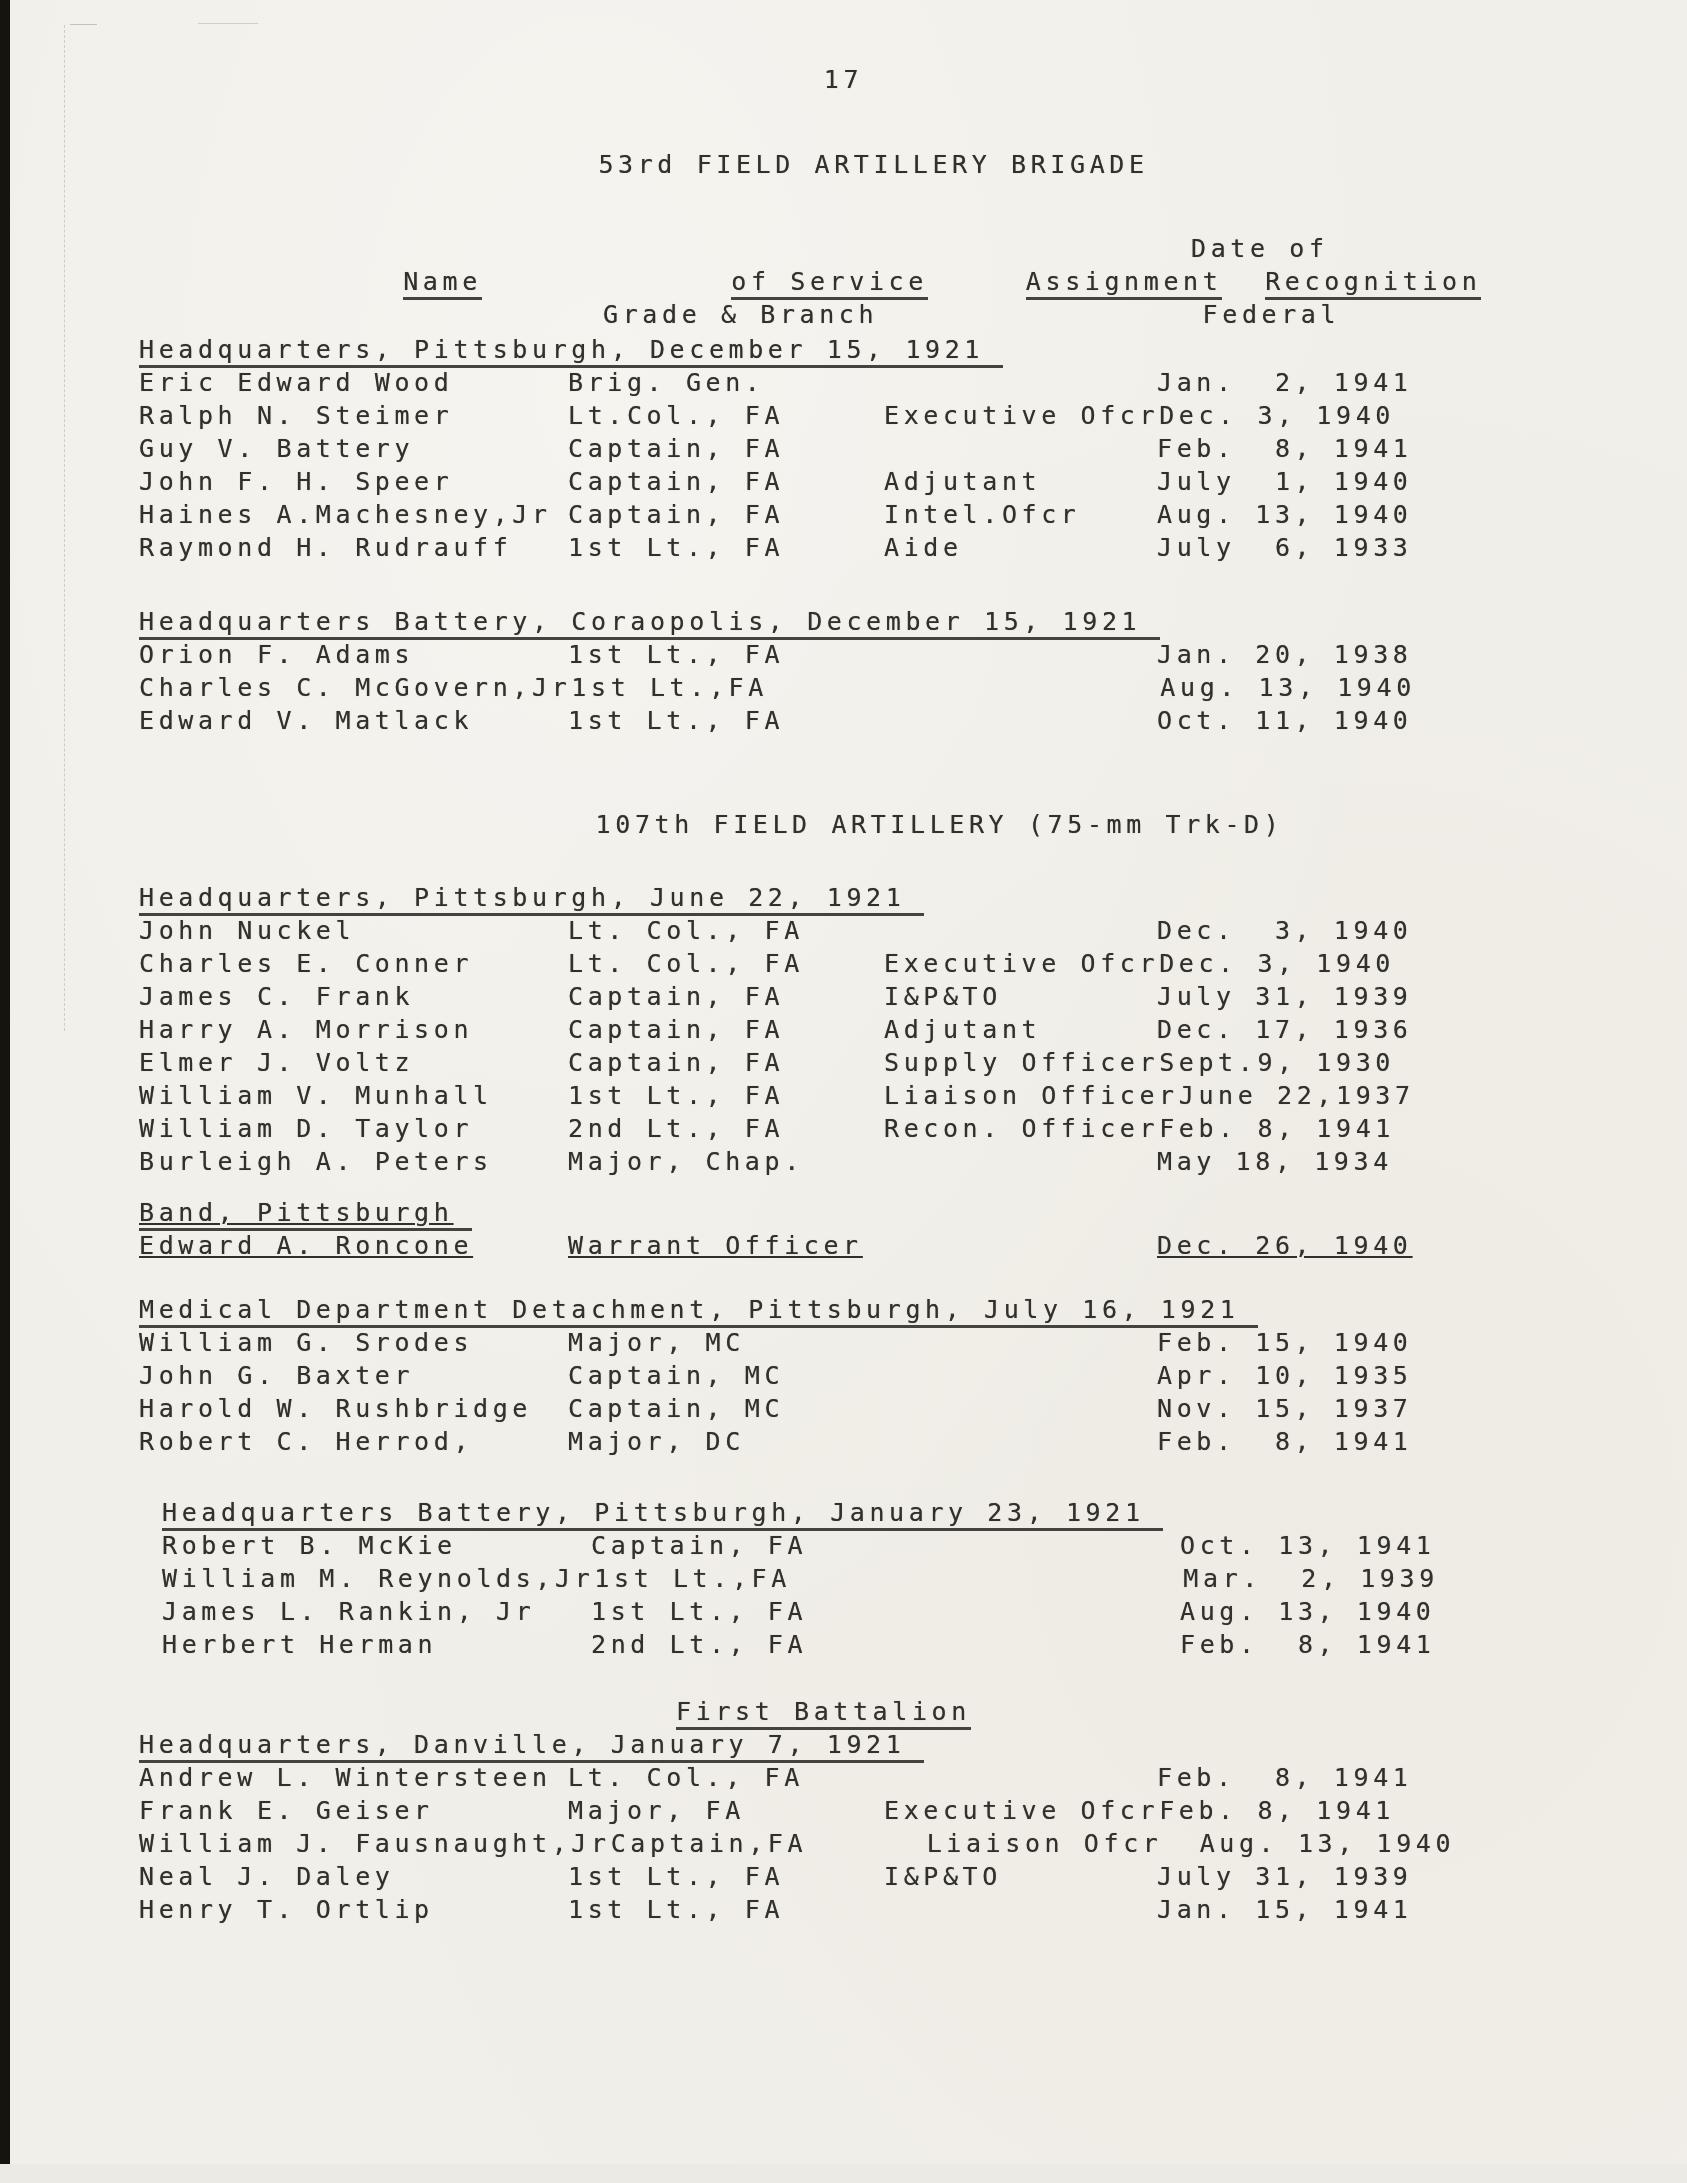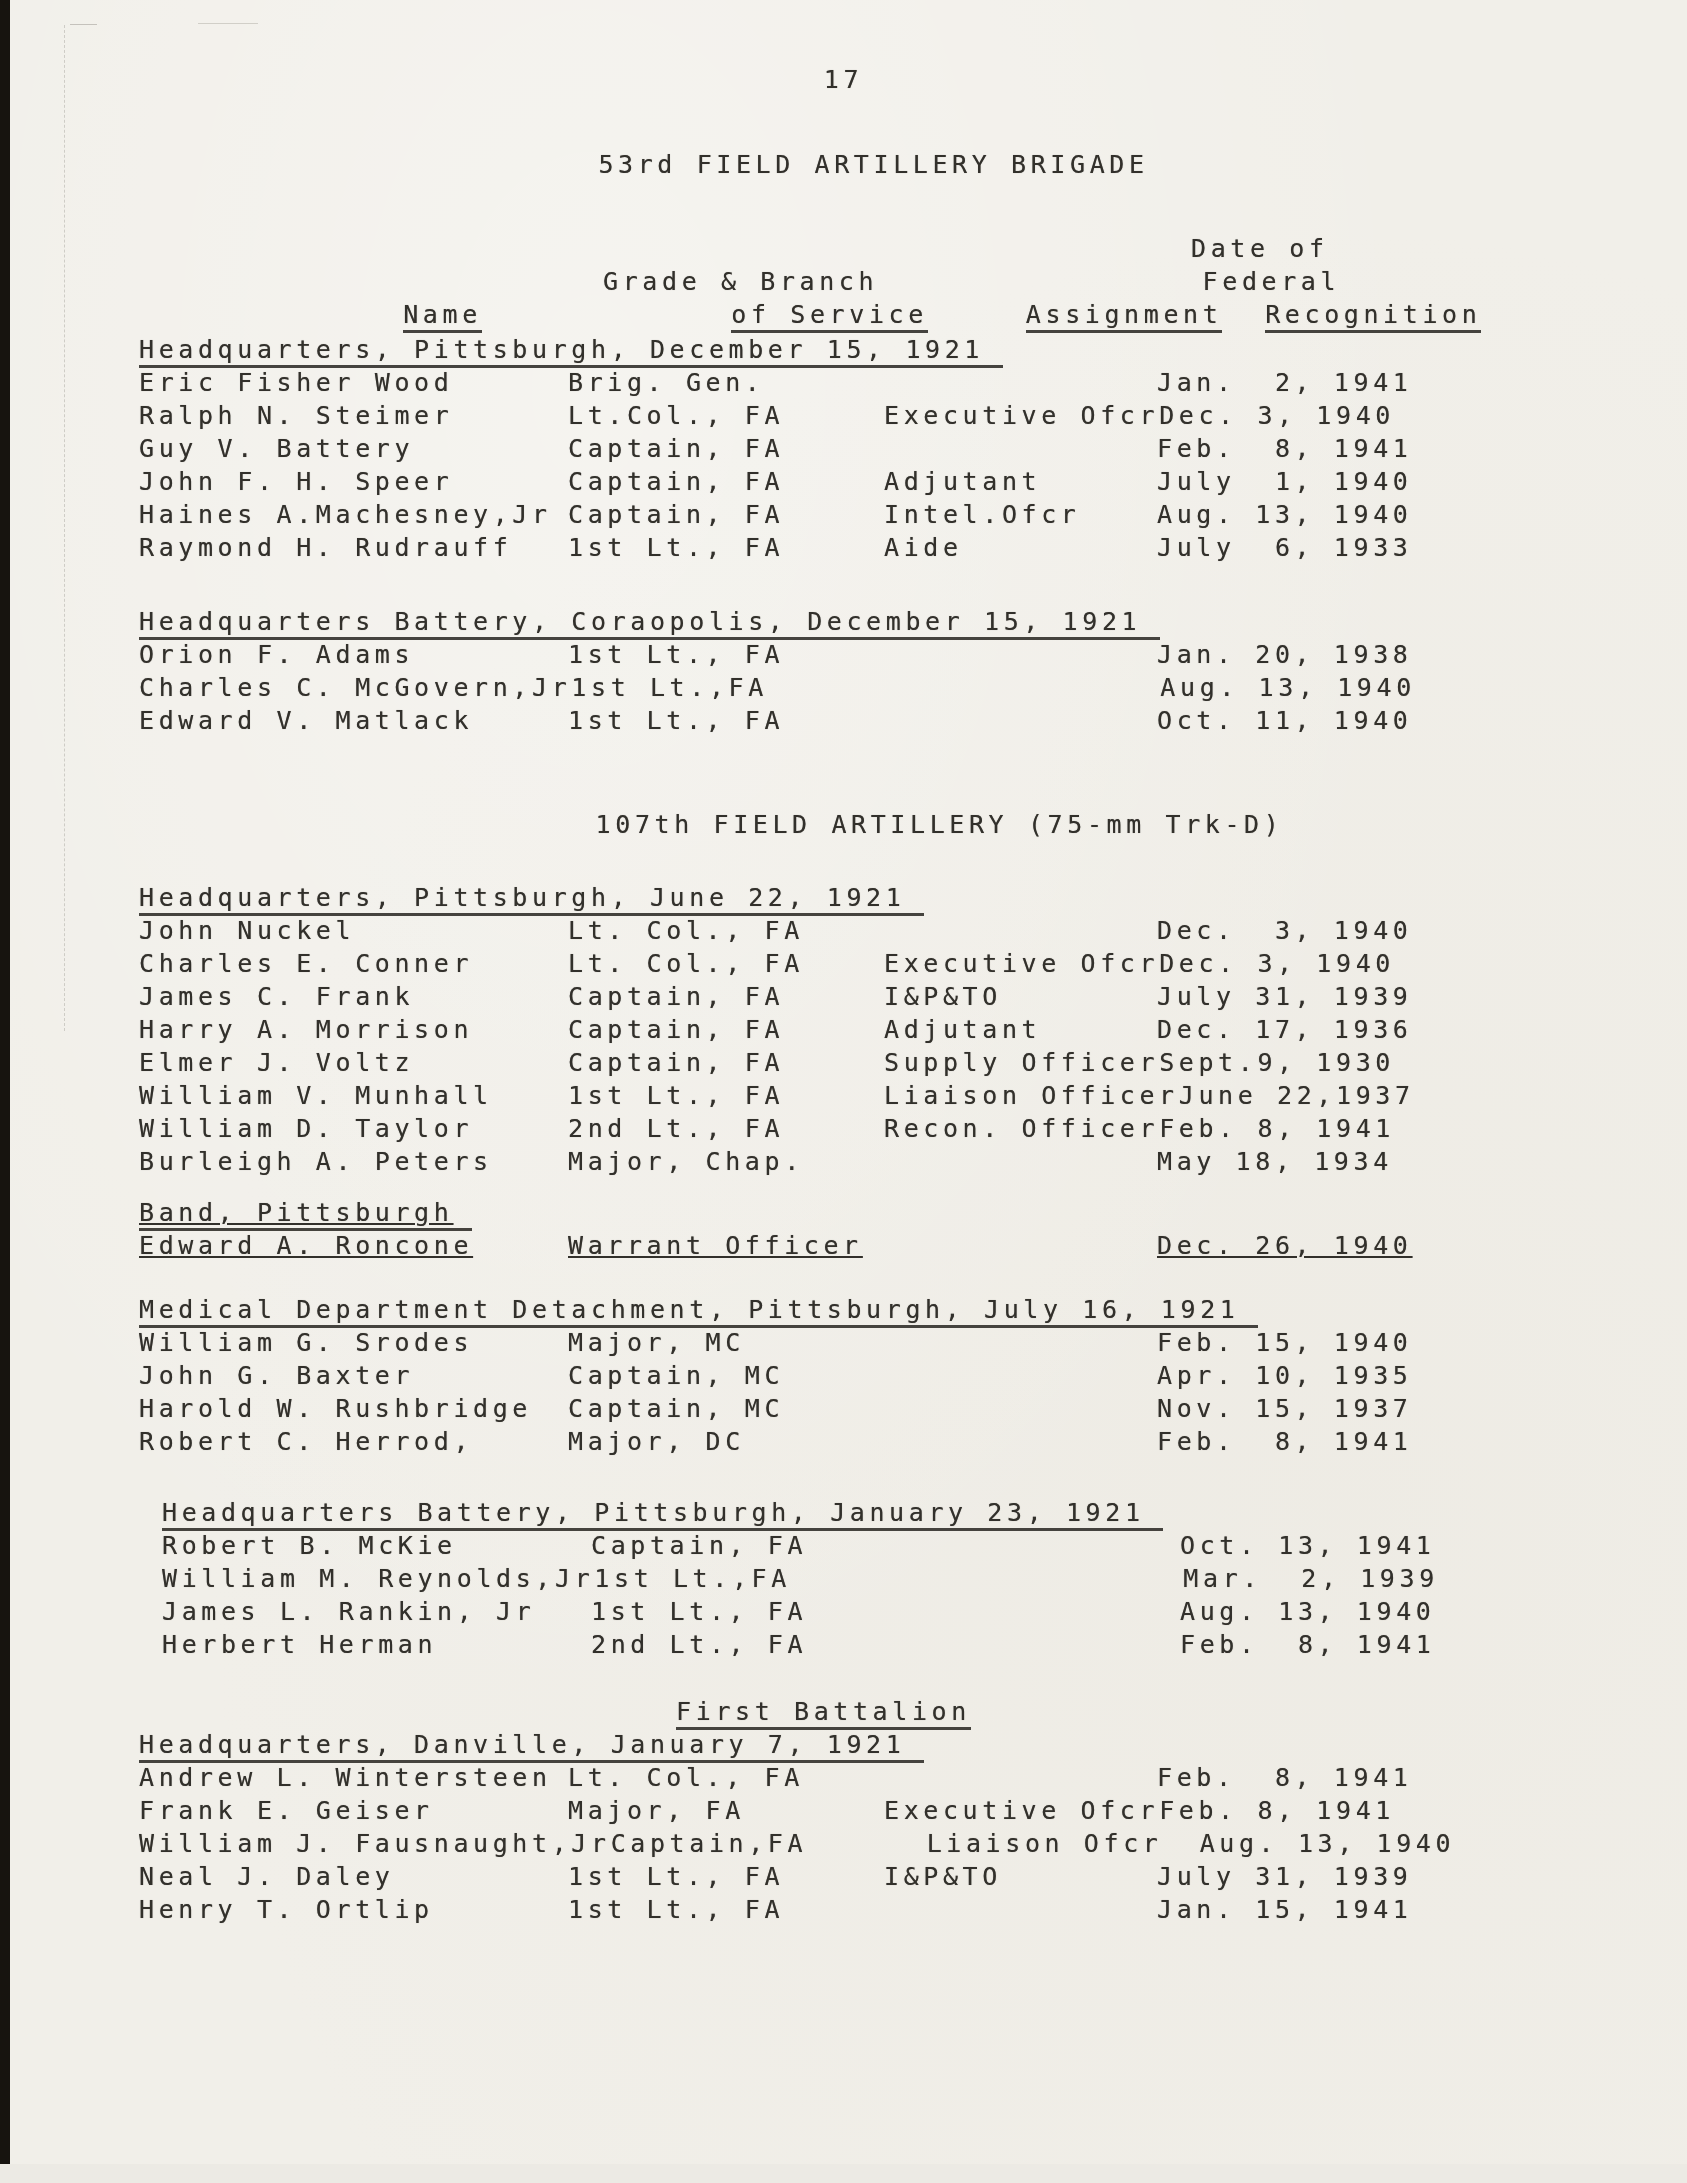--- a/index.html
+++ b/index.html
@@ -52,37 +52,37 @@
     <div class="titleline" style="margin-top:63px;"><span>17</span></div>
 
     <div class="titleline" style="margin-top:52px;transform:translateX(30px);"><span>53rd FIELD ARTILLERY BRIGADE</span></div>
 
     <div style="margin-top:51px;text-align:center;">
       <div class="hrow">
         <span class="c1"></span><span class="c2"></span><span class="c3"></span>
         <span class="c4 pl52"><span>Date of</span></span>
       </div>
       <div class="hrow">
+        <span class="c1 pl135"><span class="u">Name</span></span>
+        <span class="c2 pl22"><span class="u">of Service</span></span>
+        <span class="c3"><span class="u">Assignment</span></span>
+        <span class="c4 pl7"><span class="u">Recognition</span></span>
+      </div>
+      <div class="hrow">
         <span class="c1"></span>
         <span class="c2 pl22"><span>Grade &amp; Branch</span></span>
         <span class="c3"></span>
         <span class="c4 pl47"><span>Federal</span></span>
-      </div>
-      <div class="hrow">
-        <span class="c1 pl135"><span class="u">Name</span></span>
-        <span class="c2 pl22"><span class="u">of Service</span></span>
-        <span class="c3"><span class="u">Assignment</span></span>
-        <span class="c4 pl7"><span class="u">Recognition</span></span>
       </div>
     </div>
 
     <div style="margin-top:2px;">
       <div class="heading"><span class="u">Headquarters, Pittsburgh, December 15, 1921</span></div>
       <div>
-          <div class="row"><span class="c1">Eric Fisher Wood</span><span class="c2">Brig. Gen.</span><span class="c3"></span><span class="c4">Jan.  2, 1941</span></div>
+          <div class="row"><span class="c1">Eric Edward Wood</span><span class="c2">Brig. Gen.</span><span class="c3"></span><span class="c4">Jan.  2, 1941</span></div>
           <div class="row"><span class="c1">Ralph N. Steimer</span><span class="c2">Lt.Col., FA</span><span class="c3">Executive Ofcr</span><span class="c4">Dec. 3, 1940</span></div>
           <div class="row"><span class="c1">Guy V. Battery</span><span class="c2">Captain, FA</span><span class="c3"></span><span class="c4">Feb.  8, 1941</span></div>
           <div class="row"><span class="c1">John F. H. Speer</span><span class="c2">Captain, FA</span><span class="c3">Adjutant</span><span class="c4">July  1, 1940</span></div>
           <div class="row"><span class="c1">Haines A.Machesney,Jr</span><span class="c2">Captain, FA</span><span class="c3">Intel.Ofcr</span><span class="c4">Aug. 13, 1940</span></div>
           <div class="row"><span class="c1">Raymond H. Rudrauff</span><span class="c2">1st Lt., FA</span><span class="c3">Aide</span><span class="c4">July  6, 1933</span></div>
         </div>
     </div>
 
     <div style="margin-top:41px;">
       <div class="heading"><span class="u">Headquarters Battery, Coraopolis, December 15, 1921</span></div>

